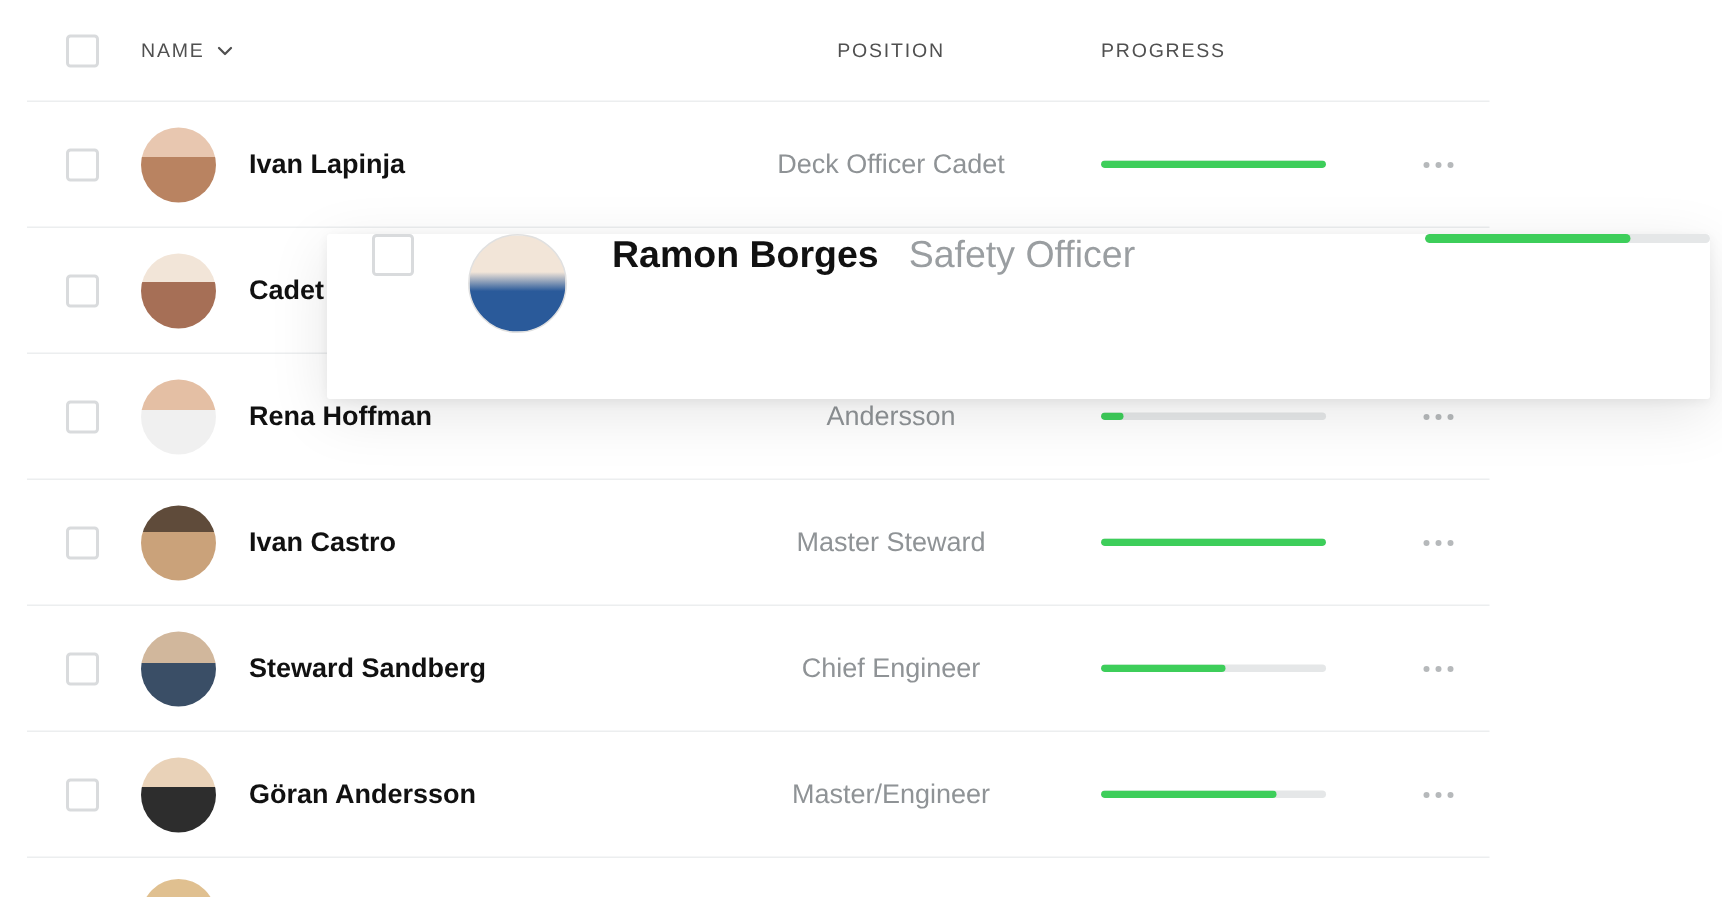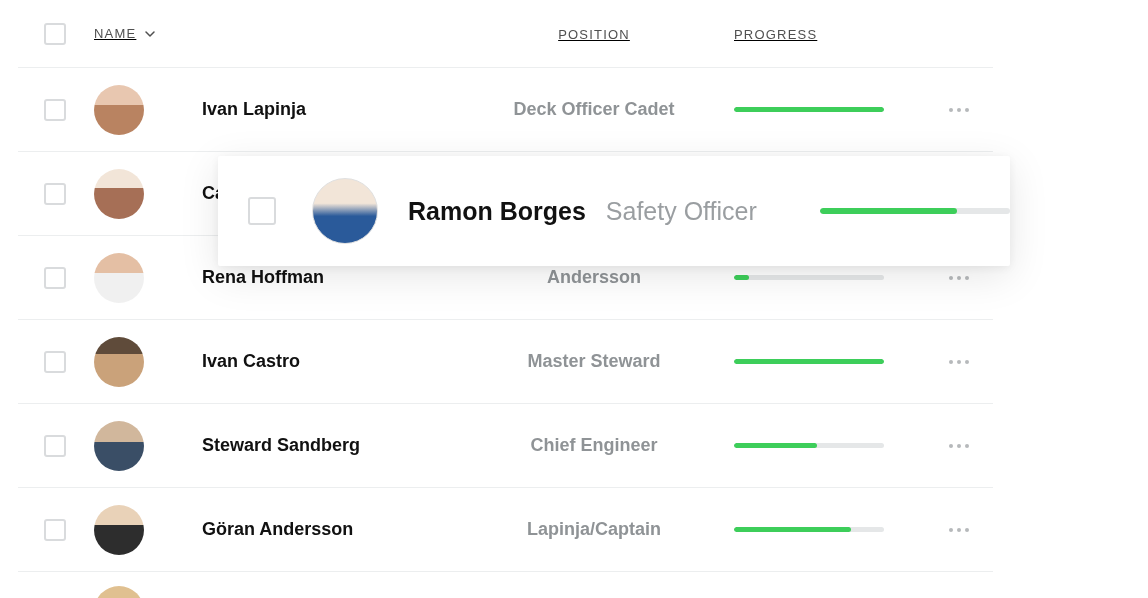--- a/index.html
+++ b/index.html
@@ -17,21 +17,20 @@
       top: 0;
       width: 975px;
       background: #fff;
     }
     .header-row {
       display: flex;
       align-items: center;
       height: 68px;
       padding-left: 26px;
       border-bottom: 1px solid #eceeef;
-      text-decoration: underline;
     }
     .header-checkbox-cell { width: 50px; }
     .col-name { width: 360px; display: flex; align-items: center; }
     .col-position { width: 280px; text-align: center; }
     .col-progress { flex: 1; }
     .header-label {
       font-size: 13px;
       letter-spacing: 1.2px;
       color: #505050;
       font-weight: 500;
@@ -51,39 +50,38 @@
       width: 22px;
       height: 22px;
       border: 2px solid #d9dbdd;
       border-radius: 3px;
       background: #fff;
     }
     .name-cell {
       width: 360px;
       display: flex;
       align-items: center;
-      gap: 36px;
     }
     .avatar {
       width: 50px;
       height: 50px;
       border-radius: 50%;
       margin-left: 0;
       margin-right: 22px;
       flex-shrink: 0;
     }
     .name-text {
       font-size: 18px;
       font-weight: 600;
       color: #111;
     }
     .position-text {
       font-size: 18px;
       color: #8f9396;
-      font-weight: 700;
+      font-weight: 400;
     }
     .progress-cell {
       flex: 1;
       display: flex;
       align-items: center;
       justify-content: space-between;
       padding-right: 24px;
     }
     .progress-bar {
       width: 150px;
@@ -106,27 +104,26 @@
       width: 4px;
       height: 4px;
       border-radius: 50%;
       background: #b6b9bb;
     }
     
     .highlight-card {
       position: absolute;
       left: 218px;
       top: 156px;
-      width: 792px;
+      width: 922px;
       height: 110px;
       background: #fff;
       box-shadow: 0 10px 40px rgba(0,0,0,0.10), 0 2px 8px rgba(0,0,0,0.06);
       border-radius: 2px;
       display: flex;
-      align-items: center;
       padding-left: 30px;
     }
     .hl-checkbox {
       width: 28px;
       height: 28px;
       border: 2px solid #d9dbdd;
       border-radius: 3px;
     }
     .hl-avatar {
       width: 66px;
@@ -307,21 +304,21 @@
   </div>
 
   <div class="row">
     <div class="header-checkbox-cell">
         <div class="checkbox"></div>
       </div>
     <div class="name-cell">
       <div class="avatar av-f"></div>
       <span class="name-text">Göran Andersson</span>
     </div>
-    <div class="col-position"><span class="position-text">Lapinja/Captain</span></div>
+    <div class="col-position"><span class="position-text">Master/Engineer</span></div>
     <div class="progress-cell">
       <div class="progress-bar">
           <div class="progress-fill" style="width:78%"></div>
         </div>
       <div class="more-dots">
           <span></span>
           <span></span>
           <span></span>
         </div>
     </div>

